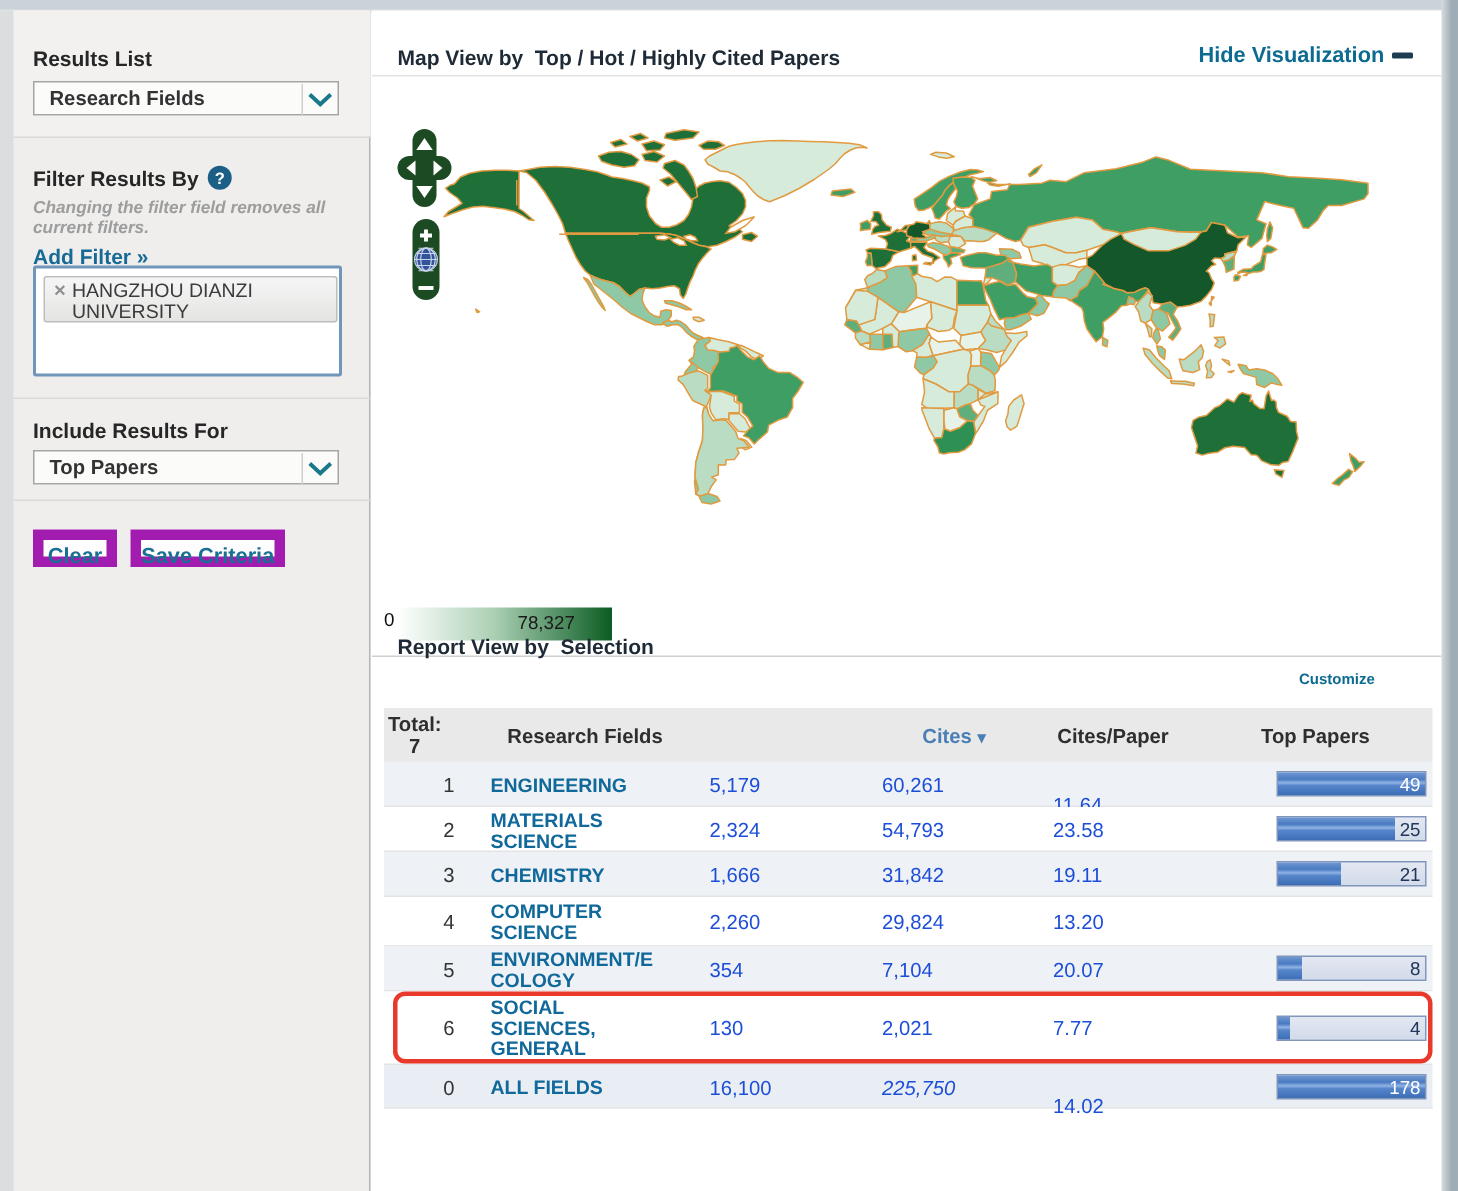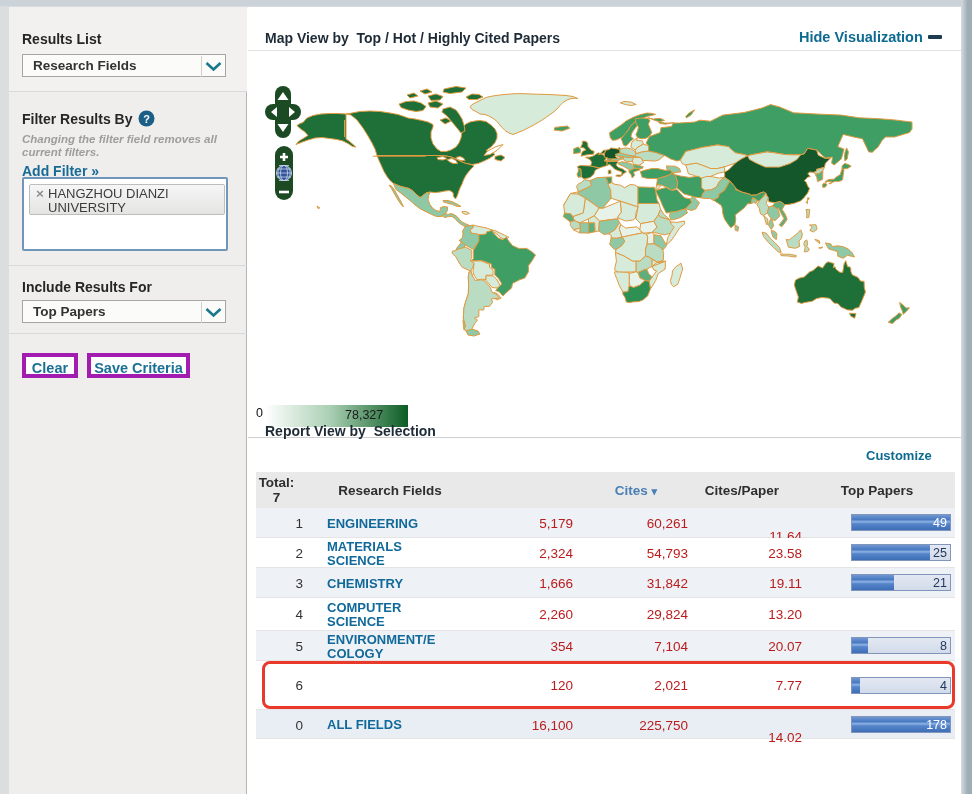--- a/index.html
+++ b/index.html
@@ -11,35 +11,35 @@
   background:linear-gradient(90deg,#d6dcdf 0%,#9fadb6 60%,#9fadb6 100%); }
 
 #sidebar { position:absolute; left:0; top:7px; width:247px; height:787px; background:#efeeed; border-right:1px solid #b4b4b4; }
 #sidebar .leftedge { position:absolute; left:0; top:0; width:9px; height:787px; background:#dadedf; }
 .sb-div { position:absolute; left:9px; width:238px; height:1px; background:#d9d9d9; }
 .sb-h { position:absolute; left:22px; font-size:14px; font-weight:bold; color:#262626; }
 .sel { position:absolute; left:22px; width:204px; height:23px; background:#fbfbfa; border:1px solid #a5a5a5; }
 .sel .txt { position:absolute; left:10px; top:3px; font-size:13.5px; font-weight:bold; color:#333; }
 .sel .sep { position:absolute; right:23px; top:1px; width:1px; height:21px; background:#cfcfcf; }
 .sel .chev { position:absolute; right:3px; top:7px; width:17px; height:10px; }
-.btn { position:absolute; height:25px; background:#fdfdfd; border:4px solid #a21caf; color:#1a6f94; font-weight:bold; font-size:14.5px; text-align:center; line-height:23px; }
+.btn { position:absolute; height:25px; background:#fdfdfd; border:7px solid #a21caf; color:#1a6f94; font-weight:bold; font-size:14.5px; text-align:center; line-height:23px; }
 
 #main { position:absolute; left:248px; top:7px; width:713px; height:787px; background:#fff; }
 .hline { position:absolute; background:#e2e2e2; height:1px; }
 .mv-title { position:absolute; left:17px; top:23px; font-size:14px; font-weight:bold; color:#1e2b36; }
 .hide-vis { position:absolute; left:551px; top:22px; font-size:14.5px; font-weight:bold; color:#0d6a91; }
 .minus-ic { position:absolute; left:680px; top:28px; width:14px; height:4px; background:#1e3c50; border-radius:1px; }
 
 #tbl { position:absolute; left:8px; top:465px; width:699px; }
 #thead { position:absolute; left:0; top:0; width:699px; height:36px; background:#e9e9e9; color:#2e2e2e; font-size:13.5px; font-weight:bold; }
 .th { position:absolute; text-align:center; line-height:15px; }
 .trow { position:absolute; left:0; width:699px; border-bottom:1px solid #e4e4e4; }
 .rank { position:absolute; left:0; width:47px; text-align:right; font-size:13.5px; color:#333; }
 .fld { position:absolute; left:71px; width:96px; font-size:13px; font-weight:bold; color:#10699a; line-height:13.5px; }
-.num { position:absolute; text-align:right; font-size:13.5px; color:#b91c1c; }
+.num { position:absolute; font-size:13.5px; color:#1d4ed8; }
 .n1 { left:217px; width:100px; } .n2 { left:332px; width:100px; } .n3 { left:446px; width:100px; }
 .bar { position:absolute; left:595px; width:100px; height:17px; border:1px solid #8296bc;
   background:linear-gradient(180deg,#e3e8f2,#d2dbea); }
 .fill { position:absolute; left:0; top:0; height:15px;
   background:linear-gradient(180deg,#6f97d2 0%,#4a7ac2 30%,#8fb3e4 46%,#5685ca 58%,#3d6eb6 100%); }
 .bv { position:absolute; right:3px; top:1px; font-size:12.5px; color:#23375a; }
 .bv.w { color:#fff; }
 </style>
 </head>
 <body>
@@ -262,21 +262,21 @@
   </g>
   <path d="M15 108 H25" stroke="#fff" stroke-width="2.6"></path>
 </svg>
 
     <div style="position:absolute;left:8px;top:399px;font-size:12.5px;color:#111;">0</div>
     <div style="position:absolute;left:17px;top:398px;width:143px;height:22px;background:linear-gradient(90deg,#ffffff,#abd0b4 45%,#0b5c23 100%);"></div>
     <div style="position:absolute;left:97px;top:401px;font-size:12.5px;color:#1a1a1a;">78,327</div>
     <div class="hline" style="left:0; top:430px; width:713px; background:#cfcfcf;"></div>
 
     <div style="position:absolute;left:17px;top:416px;font-size:14px;font-weight:bold;color:#1e2b36;">Report View by&nbsp; Selection</div>
-    <div style="position:absolute;left:618px;top:441px;font-size:13px;font-weight:bold;color:#0d6a91;">Customize</div>
+    <div style="position:absolute;left:618px;top:441px;font-size:10px;font-weight:bold;color:#0d6a91;">Customize</div>
     <div id="tbl">
       <div id="thead">
         <div class="th" style="left:0;top:3px;width:41px;">Total:<br>7</div>
         <div class="th" style="left:79px;top:11px;width:110px;">Research Fields</div>
         <div class="th" style="left:324px;top:11px;width:112px;color:#4a7fb5;">Cites <span style="font-size:11px;">▾</span></div>
         <div class="th" style="left:436px;top:11px;width:100px;">Cites/Paper</div>
         <div class="th" style="left:571px;top:11px;width:100px;">Top Papers</div>
       </div>
       <div class="trow" style="top:36px;height:30px;background:#eef1f5;">
         <div class="rank" style="top:8px;">1</div>
@@ -328,33 +328,34 @@
         <div class="num n1" style="top:8px;">354</div>
         <div class="num n2" style="top:8px;">7,104</div>
         <div class="num n3" style="top:8px;">20.07</div>
         <div class="bar" style="top:6px;">
             <div class="fill" style="width:16%;"></div>
             <span class="bv">8</span>
           </div>
       </div>
       <div class="trow" style="top:189px;height:49px;background:#fff;">
         <div class="rank" style="top:17px;">6</div>
-        <div class="num n1" style="top:17px;">120</div>
+        <div class="fld" style="top:4px;">SOCIAL<br>SCIENCES,<br>GENERAL</div>
+        <div class="num n1" style="top:17px;">130</div>
         <div class="num n2" style="top:17px;">2,021</div>
         <div class="num n3" style="top:17px;">7.77</div>
         <div class="bar" style="top:16px;">
             <div class="fill" style="width:8%;"></div>
             <span class="bv">4</span>
           </div>
       </div>
       <div class="trow" style="top:238px;height:29px;background:#e9eef4;">
         <div class="rank" style="top:8px;">0</div>
         <div class="fld" style="top:8px;">ALL FIELDS</div>
         <div class="num n1" style="top:8px;">16,100</div>
-        <div class="num n2" style="top:8px;">225,750</div>
+        <div class="num n2" style="top:8px;font-style:italic;">225,750</div>
         <div class="num n3" style="top:20px;">14.02</div>
         <div class="bar" style="top:6px;">
             <div class="fill" style="width:100%;"></div>
             <span class="bv w">178</span>
           </div>
       </div>
       <div style="position:absolute;left:6px;top:189px;width:693px;height:48px;border:3px solid #e8392b;border-radius:8px;"></div>
     </div>
   </div>
   <div id="rightstrip"></div>

